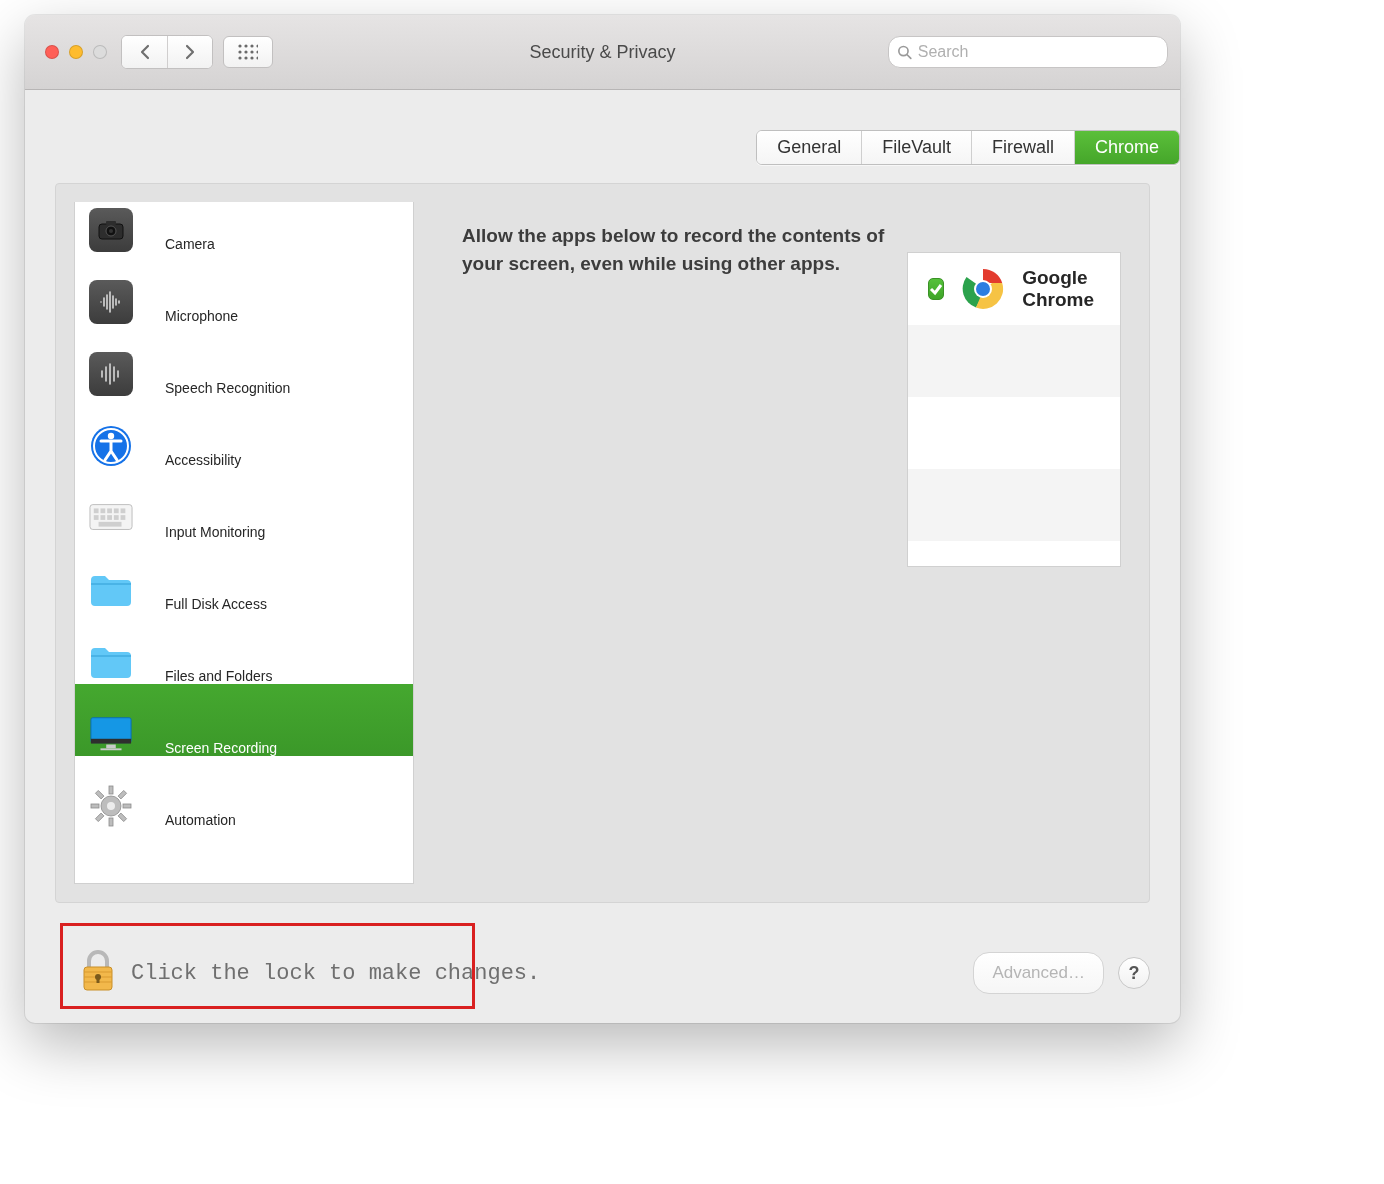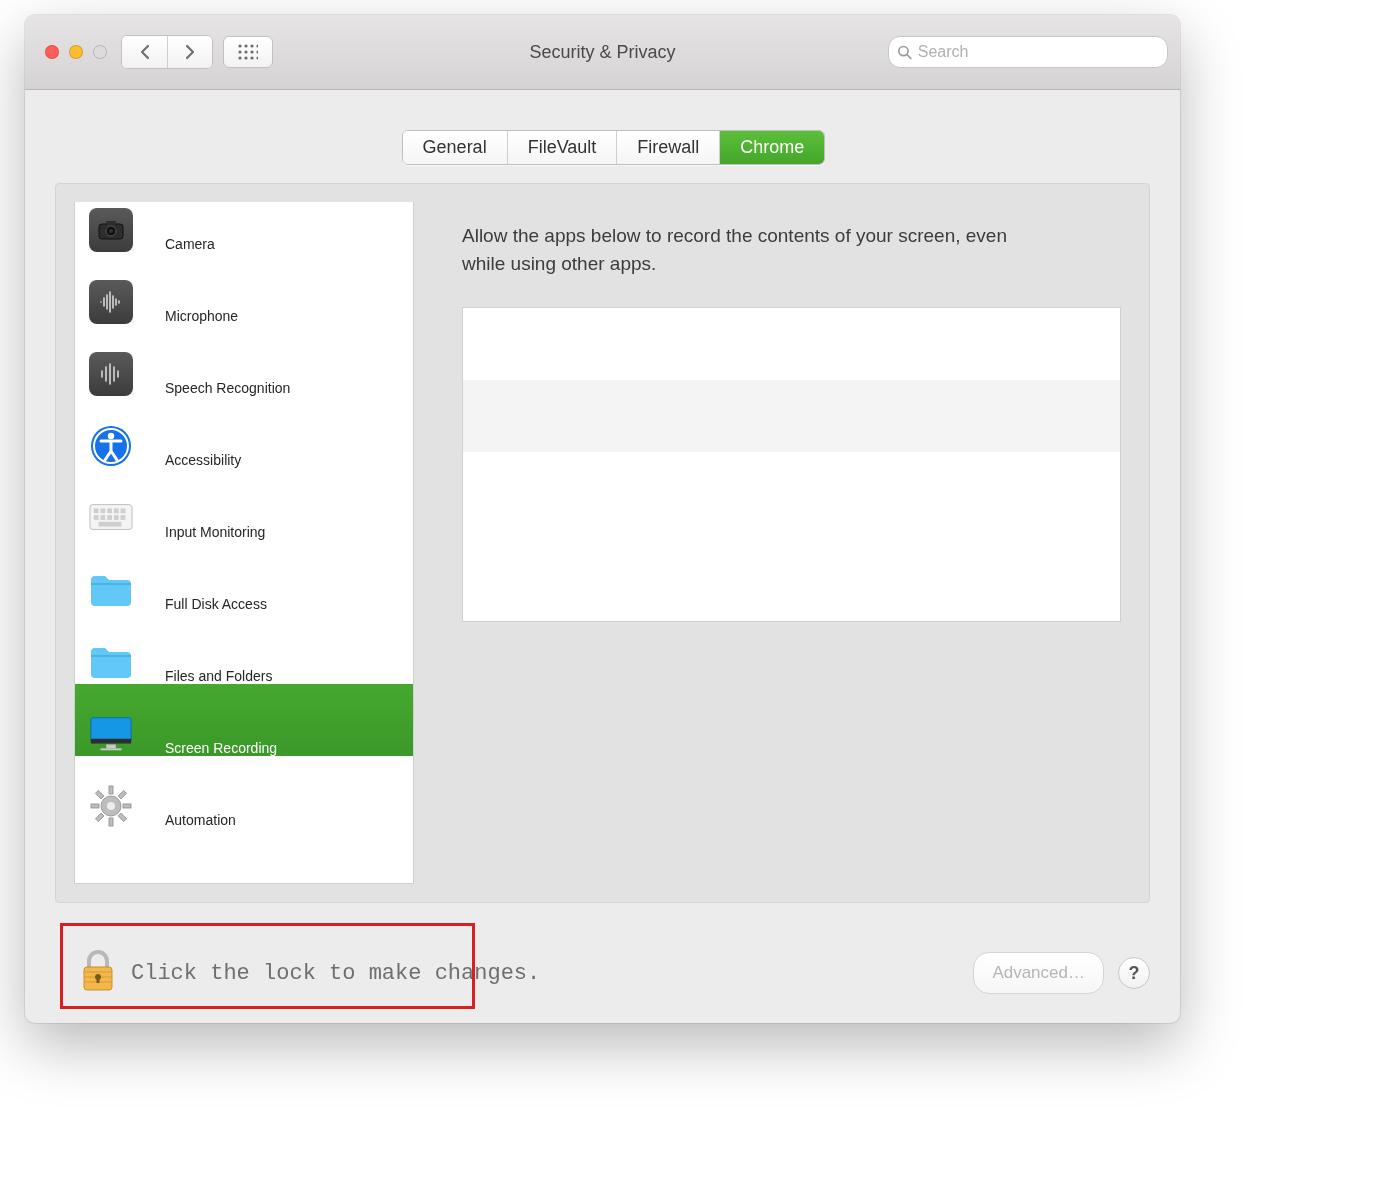--- a/index.html
+++ b/index.html
@@ -25,21 +25,21 @@
   .navbtn{ width:45px; height:32px; display:flex; align-items:center; justify-content:center; background:linear-gradient(#ffffff,#f2f2f2);}
   .navbtn + .navbtn { border-left:1px solid #d0cece;}
   .navbtn svg{stroke:#6f6f6f;}
   .gridbtn{ width:50px; height:32px; border:1px solid #c2c0c0; border-radius:6px; background:linear-gradient(#ffffff,#f2f2f2); display:flex;align-items:center;justify-content:center;}
   .wintitle{ position:absolute; left:0; right:0; text-align:center; font-size:18px; font-weight:400; color:#4a4a4a; pointer-events:none;}
   .search { margin-left:auto; width:280px; height:32px; border:1px solid #c7c5c5; border-radius:12px; background:#fff; display:flex; align-items:center; padding:0 8px; color:#a4a4a4;}
   .search input{ border:none; outline:none; font-size:16px; color:#555; width:100%; background:transparent;}
   .search input::placeholder{color:#b0b0b0;}
   .search svg{margin-right:6px;}
   
-  .tabs { display:flex; justify-content:center; margin-top:40px;padding-left:22px; }
+  .tabs { display:flex; justify-content:flex-end; margin-top:40px;padding-left:22px; }
   .segmented { display:flex; border:1px solid #bfbfbf; border-radius:6px; overflow:hidden; background:#fff; box-shadow:0 1px 0 rgba(255,255,255,0.6);}
   .seg { padding:6px 20px; font-size:18px; color:#333; background:linear-gradient(#ffffff,#f5f5f5);}
   .seg + .seg { border-left:1px solid #cfcfcf;}
   .seg.active { background:linear-gradient(#5bbf3a,#45a62a); color:#fff; font-weight:500;}
   
   .panel {
     margin:18px 30px 0 30px; 
     height:720px;
     background:#e2e2e2;
     border:1px solid #d4d4d4;
@@ -54,21 +54,21 @@
     border-top:none;
     overflow:hidden;
     display:flex; flex-direction:column;
     padding-top:2px;
   }
   .srow { height:72px; display:flex; align-items:flex-end; padding:0 14px; gap:32px; font-size:14px; color:#262626; cursor:default;}
   .srow.selected{ background:#3e9d2e; background:linear-gradient(#45a82f,#3b9829); color:#fff;}
   .srow .icon{ width:44px; height:44px; display:flex; align-items:center; justify-content:center; flex-shrink:0;}
   .srow.cut { margin-top:-24px;}
   
-  .right { flex:1; display:flex; flex-direction:column; padding:20px 10px 10px 30px;}
+  .right { flex:1; display:flex; padding:20px 10px 10px 30px;font-weight:bold;}
   .desc { font-size:19px; color:#3c3c3c; line-height:1.45; max-width:560px; }
   .applist { margin-top:30px; background:#fff; border:1px solid #d0d0d0; height:315px; }
   .approw { height:72px; display:flex; align-items:center; padding:0 20px; gap:18px; font-size:19px; color:#262626;}
   .approw:nth-child(even){ background:#f4f4f4;}
   .chk { width:22px; height:22px; border-radius:5px; background:linear-gradient(#55c13a,#3ea428); border:1px solid #3a9126; display:flex; align-items:center; justify-content:center;}
   .chk svg{stroke:#fff; stroke-width:3;}
   .appicon { width:42px; height:42px;}
   
   .footer {
     position:absolute; left:0; right:0; bottom:0; height:100px;
@@ -290,20 +290,38 @@
             </svg>
         </div>
         <span>Automation</span>
       </div>
 
     </div>
 
     <div class="right">
       <div class="desc">Allow the apps below to record the contents of your screen, even while using other apps.</div>
       <div class="applist">
+        <div class="approw">
+          <div class="chk">
+            <svg width="14" height="14" viewBox="0 0 14 14" fill="none">
+                <polyline points="2,7 6,11 12,3"></polyline>
+              </svg>
+          </div>
+          <div class="appicon">
+            <svg width="42" height="42" viewBox="0 0 42 42">
+                <circle cx="21" cy="21" r="20" fill="#fff"></circle>
+                <path d="M21 1 A20 20 0 0 1 40.2 15 L21 15 Z" fill="#e33b2e"></path>
+                <path d="M4.5 9 A20 20 0 0 0 14 39.6 L23 23 L13 15 Z" fill="#2ba24c"></path>
+                <path d="M40.2 15 A20 20 0 0 1 14 39.6 L21 23 L30 15 Z" fill="#f6c344"></path>
+                <circle cx="21" cy="21" r="9" fill="#fff"></circle>
+                <circle cx="21" cy="21" r="7" fill="#2b7de1"></circle>
+              </svg>
+          </div>
+          <span>Google Chrome</span>
+        </div>
         <div class="approw"></div>
         <div class="approw"></div>
         <div class="approw"></div>
       </div>
     </div>
 
   </div>
 
   <div class="footer">
     <div class="lockgroup">

